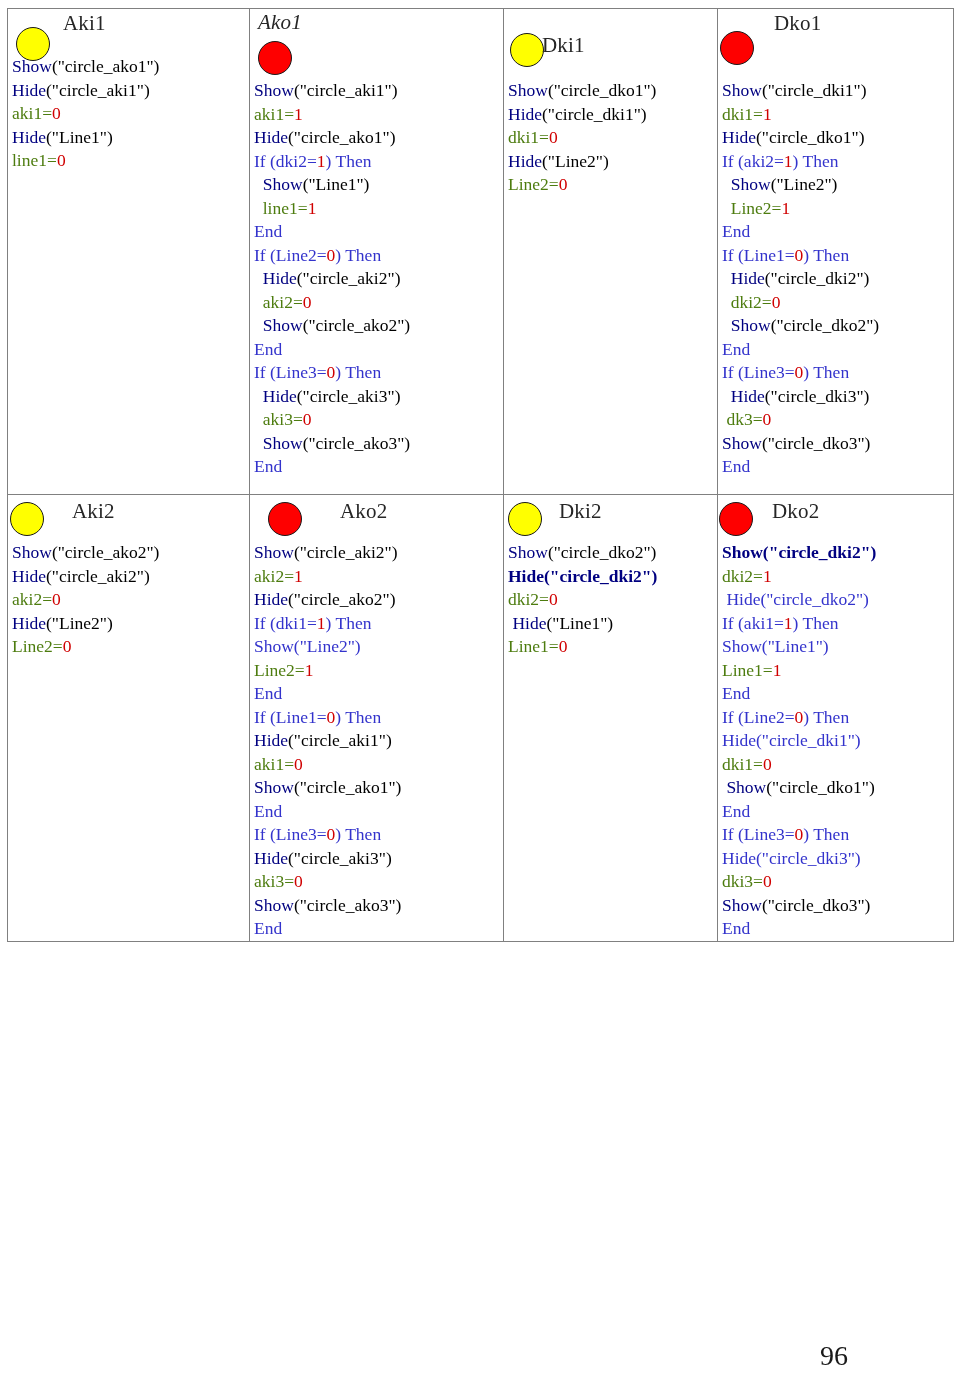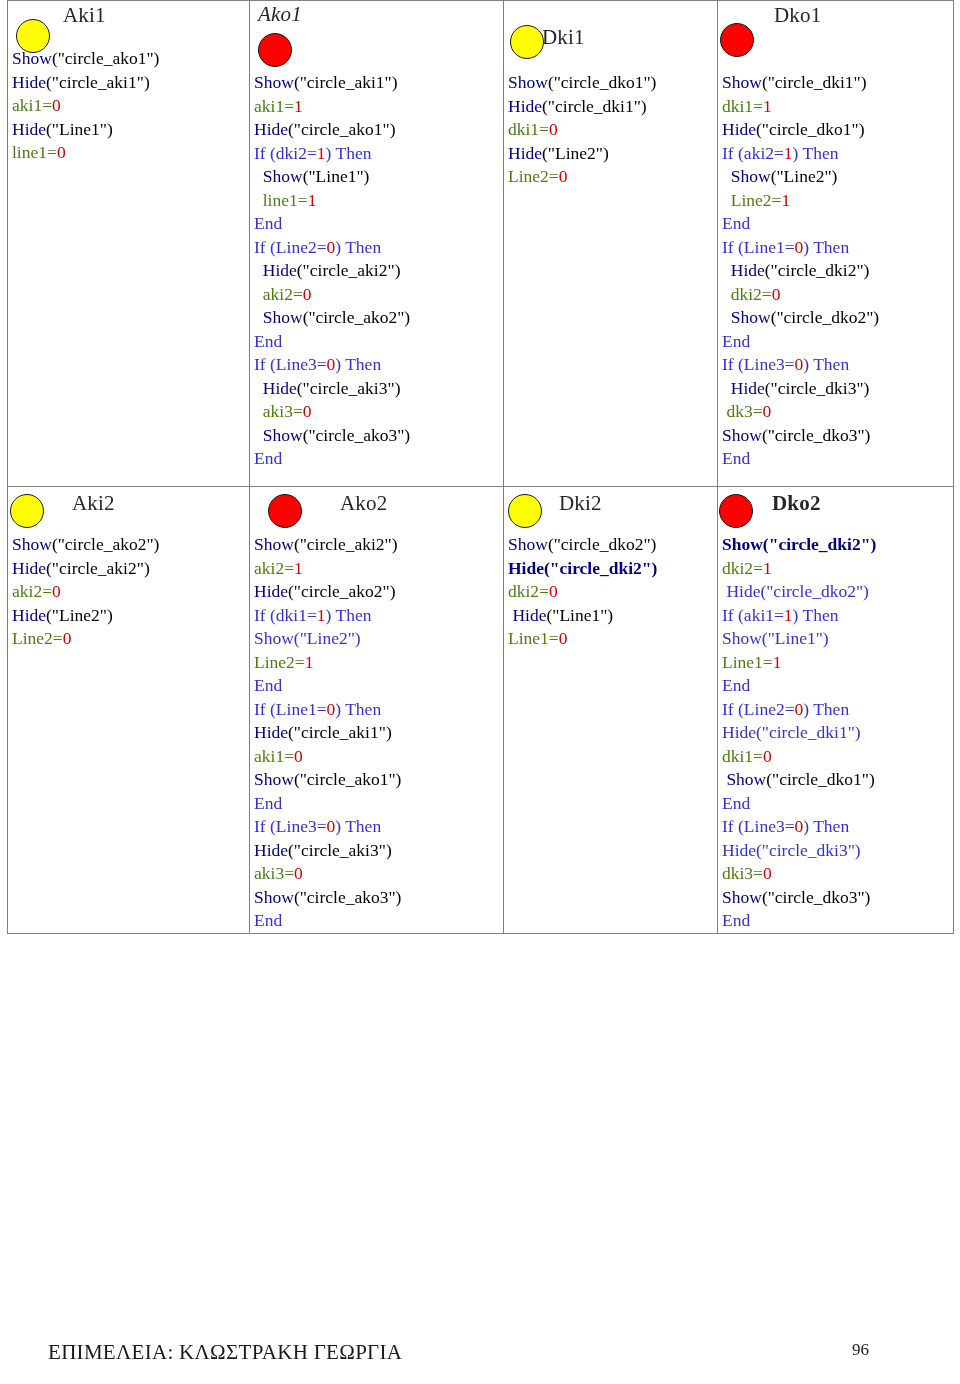--- a/index.html
+++ b/index.html
@@ -12,21 +12,21 @@
     height: 1384px;
     position: relative;
     font-family: "Liberation Serif", "DejaVu Serif", serif;
     overflow: hidden;
   }
 
   
   #code-table {
     position: absolute;
     left: 7px;
-    top: 0;
+    top: 8px;
     width: 946px;
     border-collapse: collapse;
     table-layout: fixed;
     border-radius: 12px;
   }
   #code-table td {
     border: 1px solid #808080;
     vertical-align: top;
     padding: 0;
     background: #ffffff;
@@ -86,21 +86,21 @@
   .hdr-aki2 .dot   { left: 2px;  top: 7px; }
   .hdr-aki2 .title { left: 64px; top: 4px; }
 
   .hdr-ako2 .dot   { left: 18px; top: 7px; }
   .hdr-ako2 .title { left: 90px; top: 4px; }
 
   .hdr-dki2 .dot   { left: 4px;  top: 7px; }
   .hdr-dki2 .title { left: 55px; top: 4px; }
 
   .hdr-dko2 .dot   { left: 1px;  top: 7px; }
-  .hdr-dko2 .title { left: 54px; top: 4px; font-weight: bold; }
+  .hdr-dko2 .title { left: 54px; top: 4px; }
 
   
   .code {
     font-family: "Liberation Serif", "DejaVu Serif", serif;
     font-size: 17.5px;
     line-height: 23.5px;
     color: #000000;
     white-space: pre-wrap;
     padding: 0 2px 0 4px;
   }
@@ -128,24 +128,23 @@
     top: 0;
     font-size: 21px;
     color: #1a1a1a;
     font-family: "Liberation Serif", "DejaVu Serif", serif;
     letter-spacing: .3px;
   }
   #footer-page {
     position: absolute;
     left: 820px;
     top: 0;
-    font-size: 17px;
+    font-size: 28px;
     color: #1a1a1a;
     font-family: "Liberation Serif", "DejaVu Serif", serif;
-    margin-left: 32px;
   }
 </style>
 </head>
 <body>
 
 <table id="code-table">
   <colgroup>
     <col class="col-1">
       <col class="col-2">
       <col class="col-3">
@@ -233,15 +232,14 @@
             <span class="title">Dko2</span>
           </div>
           <div class="code"><span class="ln"><span class="kw-all">Show("circle_dki2")</span></span><span class="ln"><span class="plain">dki2=</span><span class="num">1</span></span><span class="ln">&nbsp;<span class="ctl">Hide("circle_dko2")</span></span><span class="ln"><span class="ctl">If (aki1=</span><span class="num">1</span><span class="ctl">) Then</span></span><span class="ln"><span class="ctl">Show("Line1")</span></span><span class="ln"><span class="plain">Line1=</span><span class="num">1</span></span><span class="ln"><span class="ctl">End</span></span><span class="ln"><span class="ctl">If (Line2=</span><span class="num">0</span><span class="ctl">) Then</span></span><span class="ln"><span class="ctl">Hide("circle_dki1")</span></span><span class="ln"><span class="plain">dki1=</span><span class="num">0</span></span><span class="ln">&nbsp;<span class="kw">Show</span><span class="str">("circle_dko1")</span></span><span class="ln"><span class="ctl">End</span></span><span class="ln"><span class="ctl">If (Line3=</span><span class="num">0</span><span class="ctl">) Then</span></span><span class="ln"><span class="ctl">Hide("circle_dki3")</span></span><span class="ln"><span class="plain">dki3=</span><span class="num">0</span></span><span class="ln"><span class="kw">Show</span><span class="str">("circle_dko3")</span></span><span class="ln"><span class="ctl">End</span></span></div>
         </div>
       </td>
     </tr>
   </tbody>
 </table>
 
 <div id="footer">
-  <span id="footer-text">ΕΠΙΜΕΛΕΙΑ: ΚΛΩΣΤΡΑΚΗ ΓΕΩΡΓΙΑ</span>
   <span id="footer-page">96</span>
 </div>
 
 </body></html>

